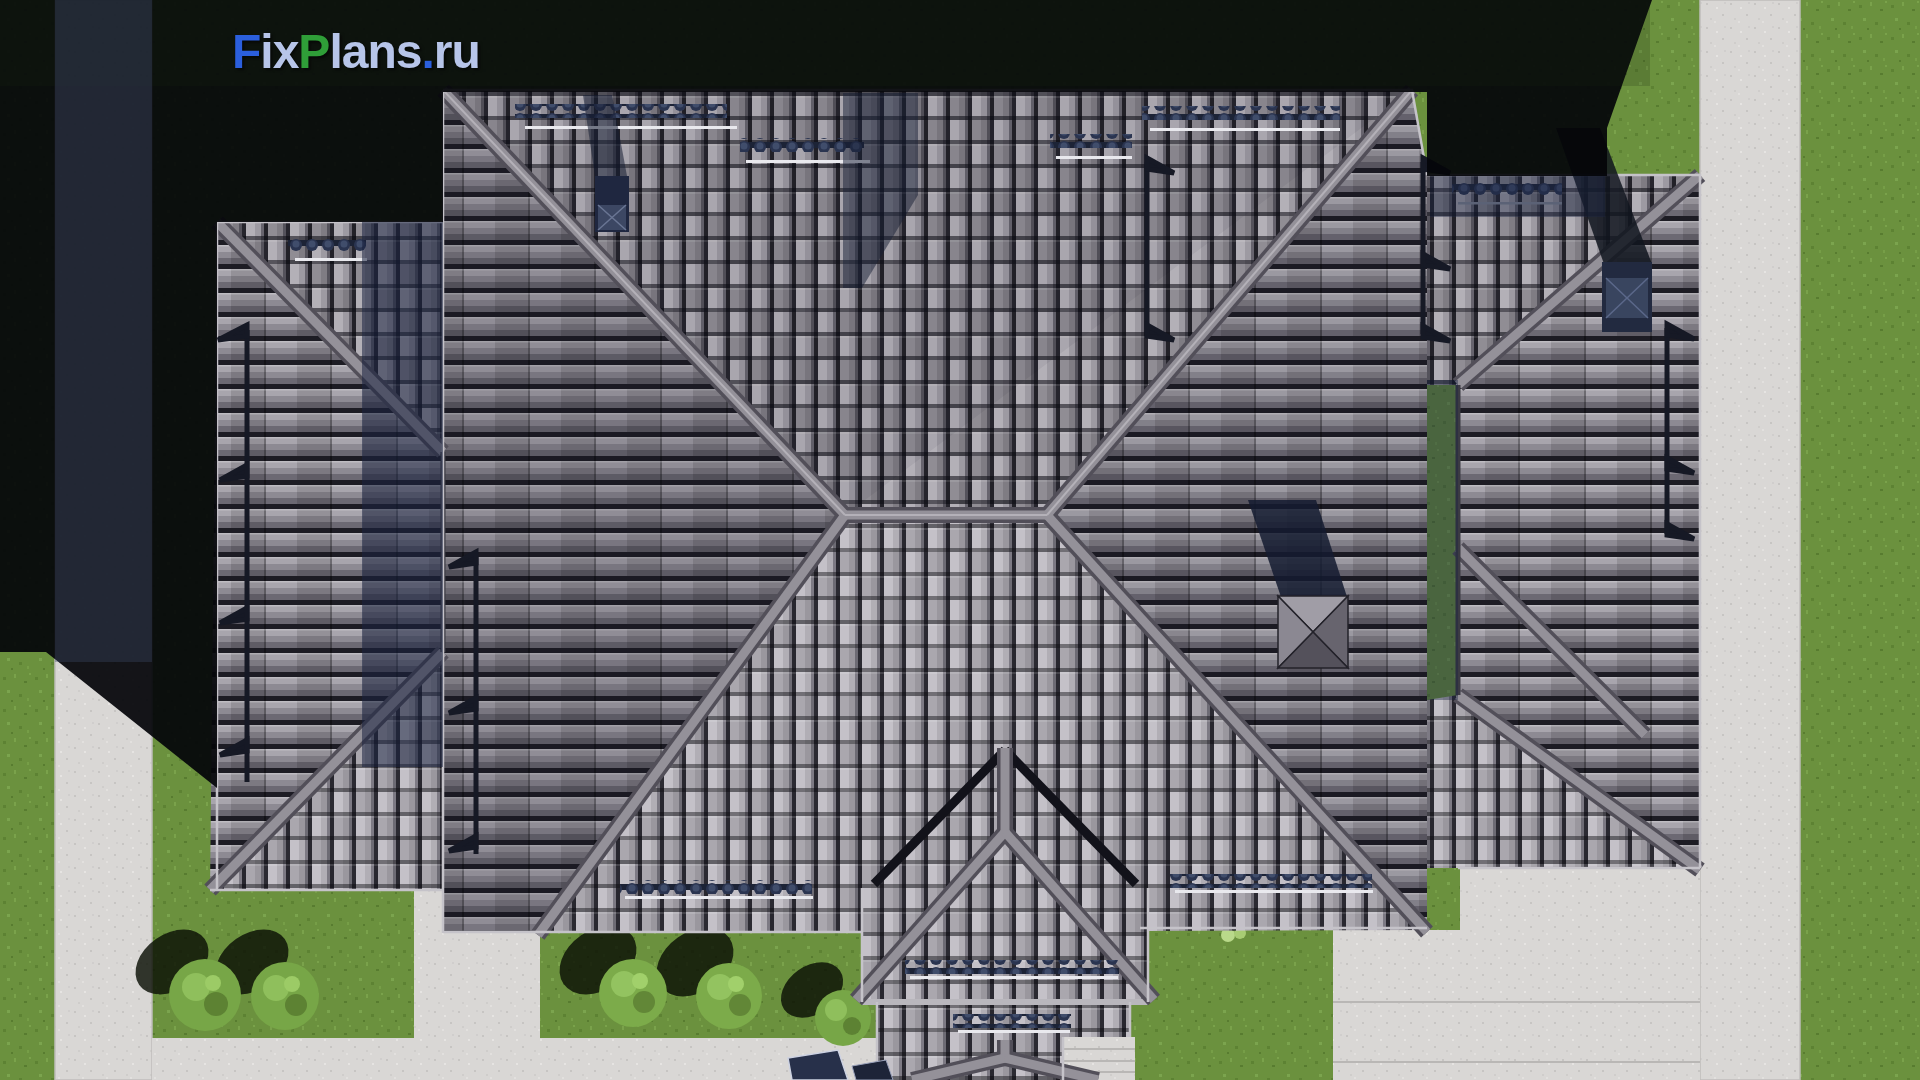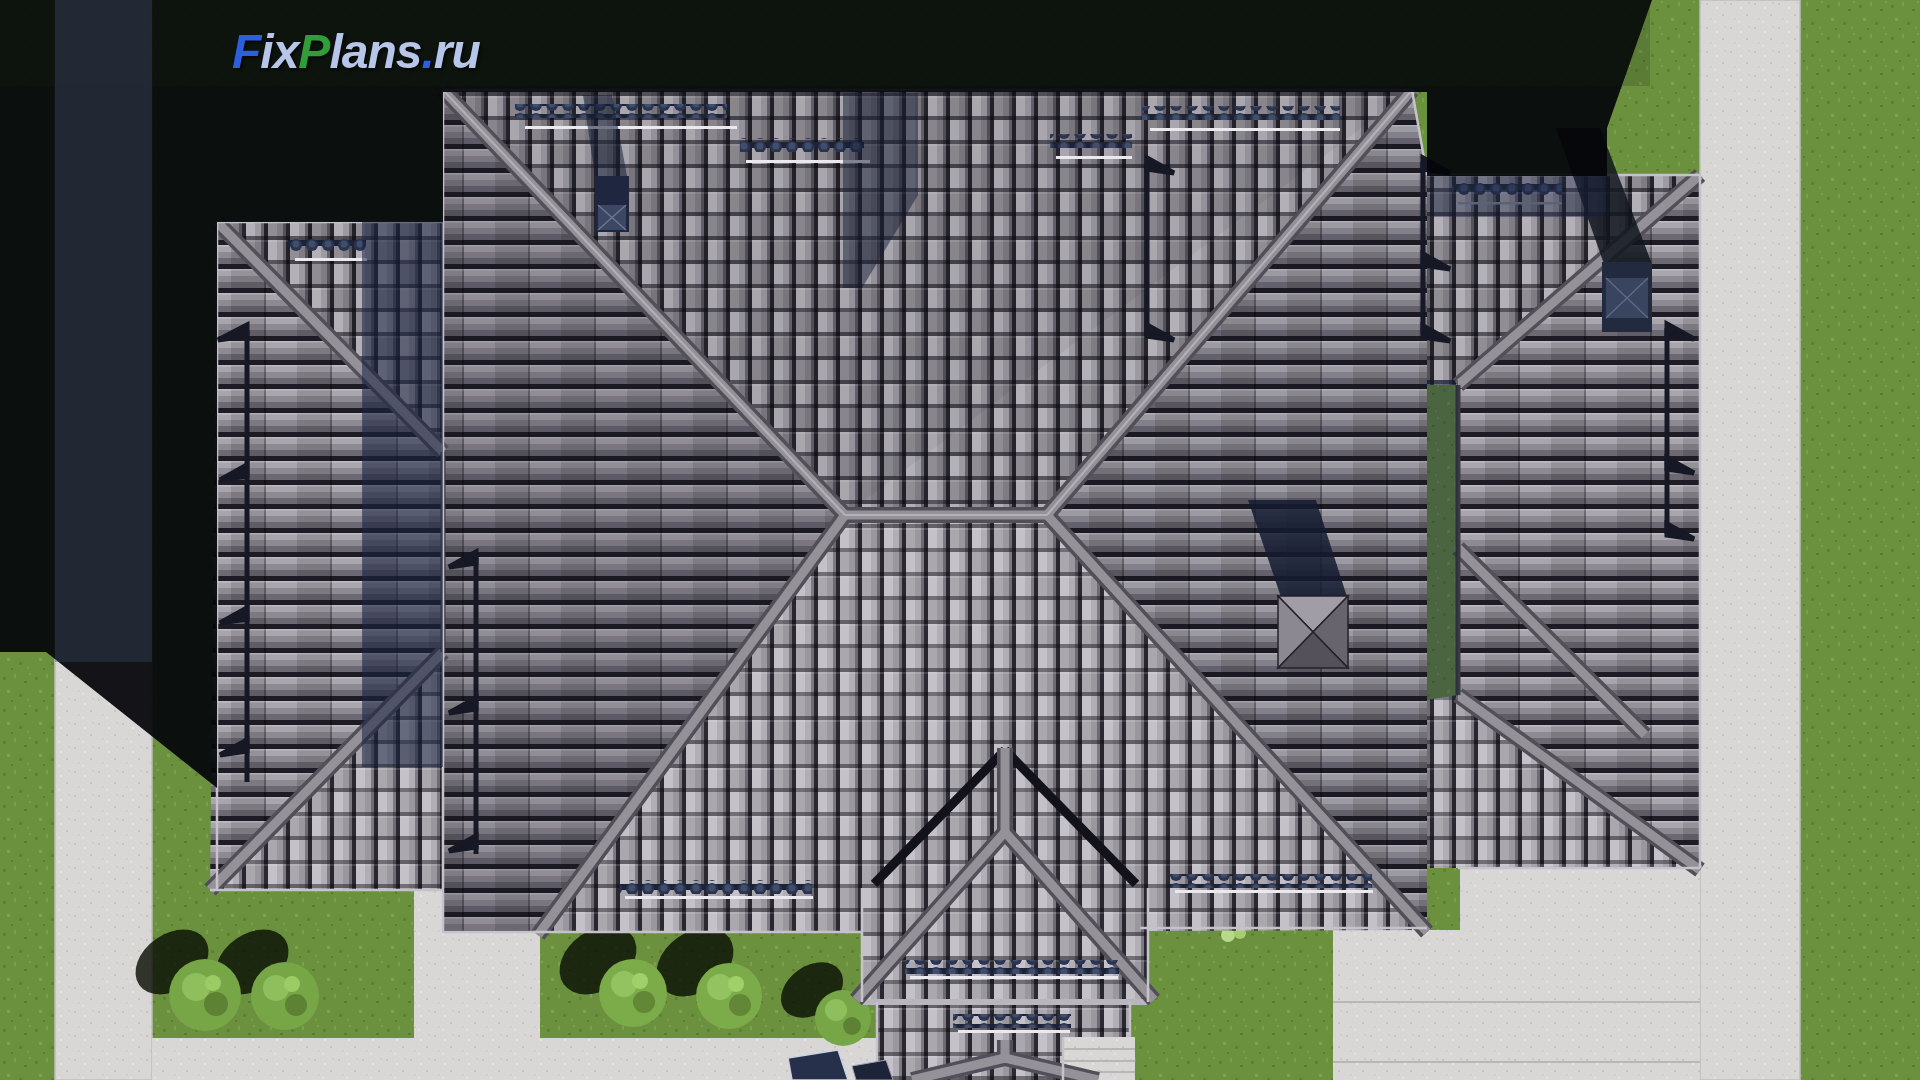--- a/index.html
+++ b/index.html
@@ -1,20 +1,20 @@
 <!DOCTYPE html>
 <html><head>
 <meta charset="utf-8">
 <style>
   html,body{margin:0;padding:0;background:#000;}
   #stage{position:relative;width:1920px;height:1080px;overflow:hidden;
          font-family:"Liberation Sans", sans-serif;}
   #stage svg{position:absolute;left:0;top:0;}
   #watermark{position:absolute;left:232px;top:24px;font-size:48px;font-weight:bold;
-             letter-spacing:-1px;text-shadow:2px 2px 3px rgba(0,0,0,.55);user-select:none;font-style:italic;}
+             letter-spacing:-1px;text-shadow:2px 2px 3px rgba(0,0,0,.55);user-select:none;}
   #watermark .s0,#watermark .s4{color:#2b5fdd;}
   #watermark .s1,#watermark .s3,#watermark .s5{color:#b7c5e9;}
   #watermark .s2{color:#2f9e38;}
 </style>
 </head>
 <body>
 
 <div id="stage">
 
 <svg width="1920" height="1080" viewBox="0 0 1920 1080">

